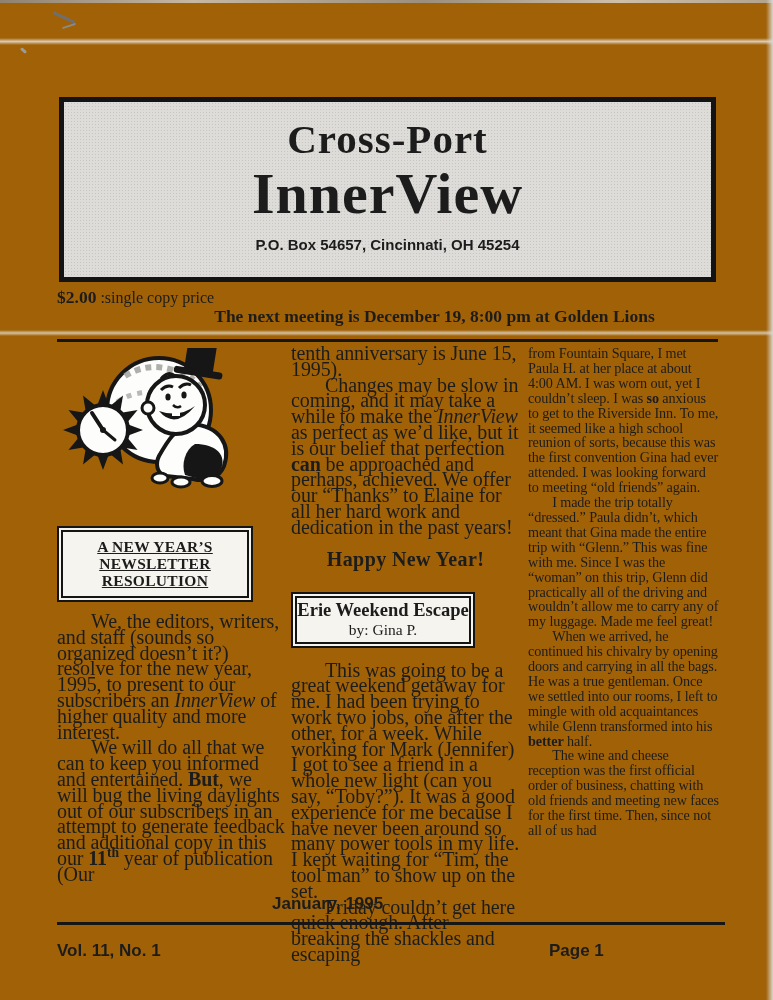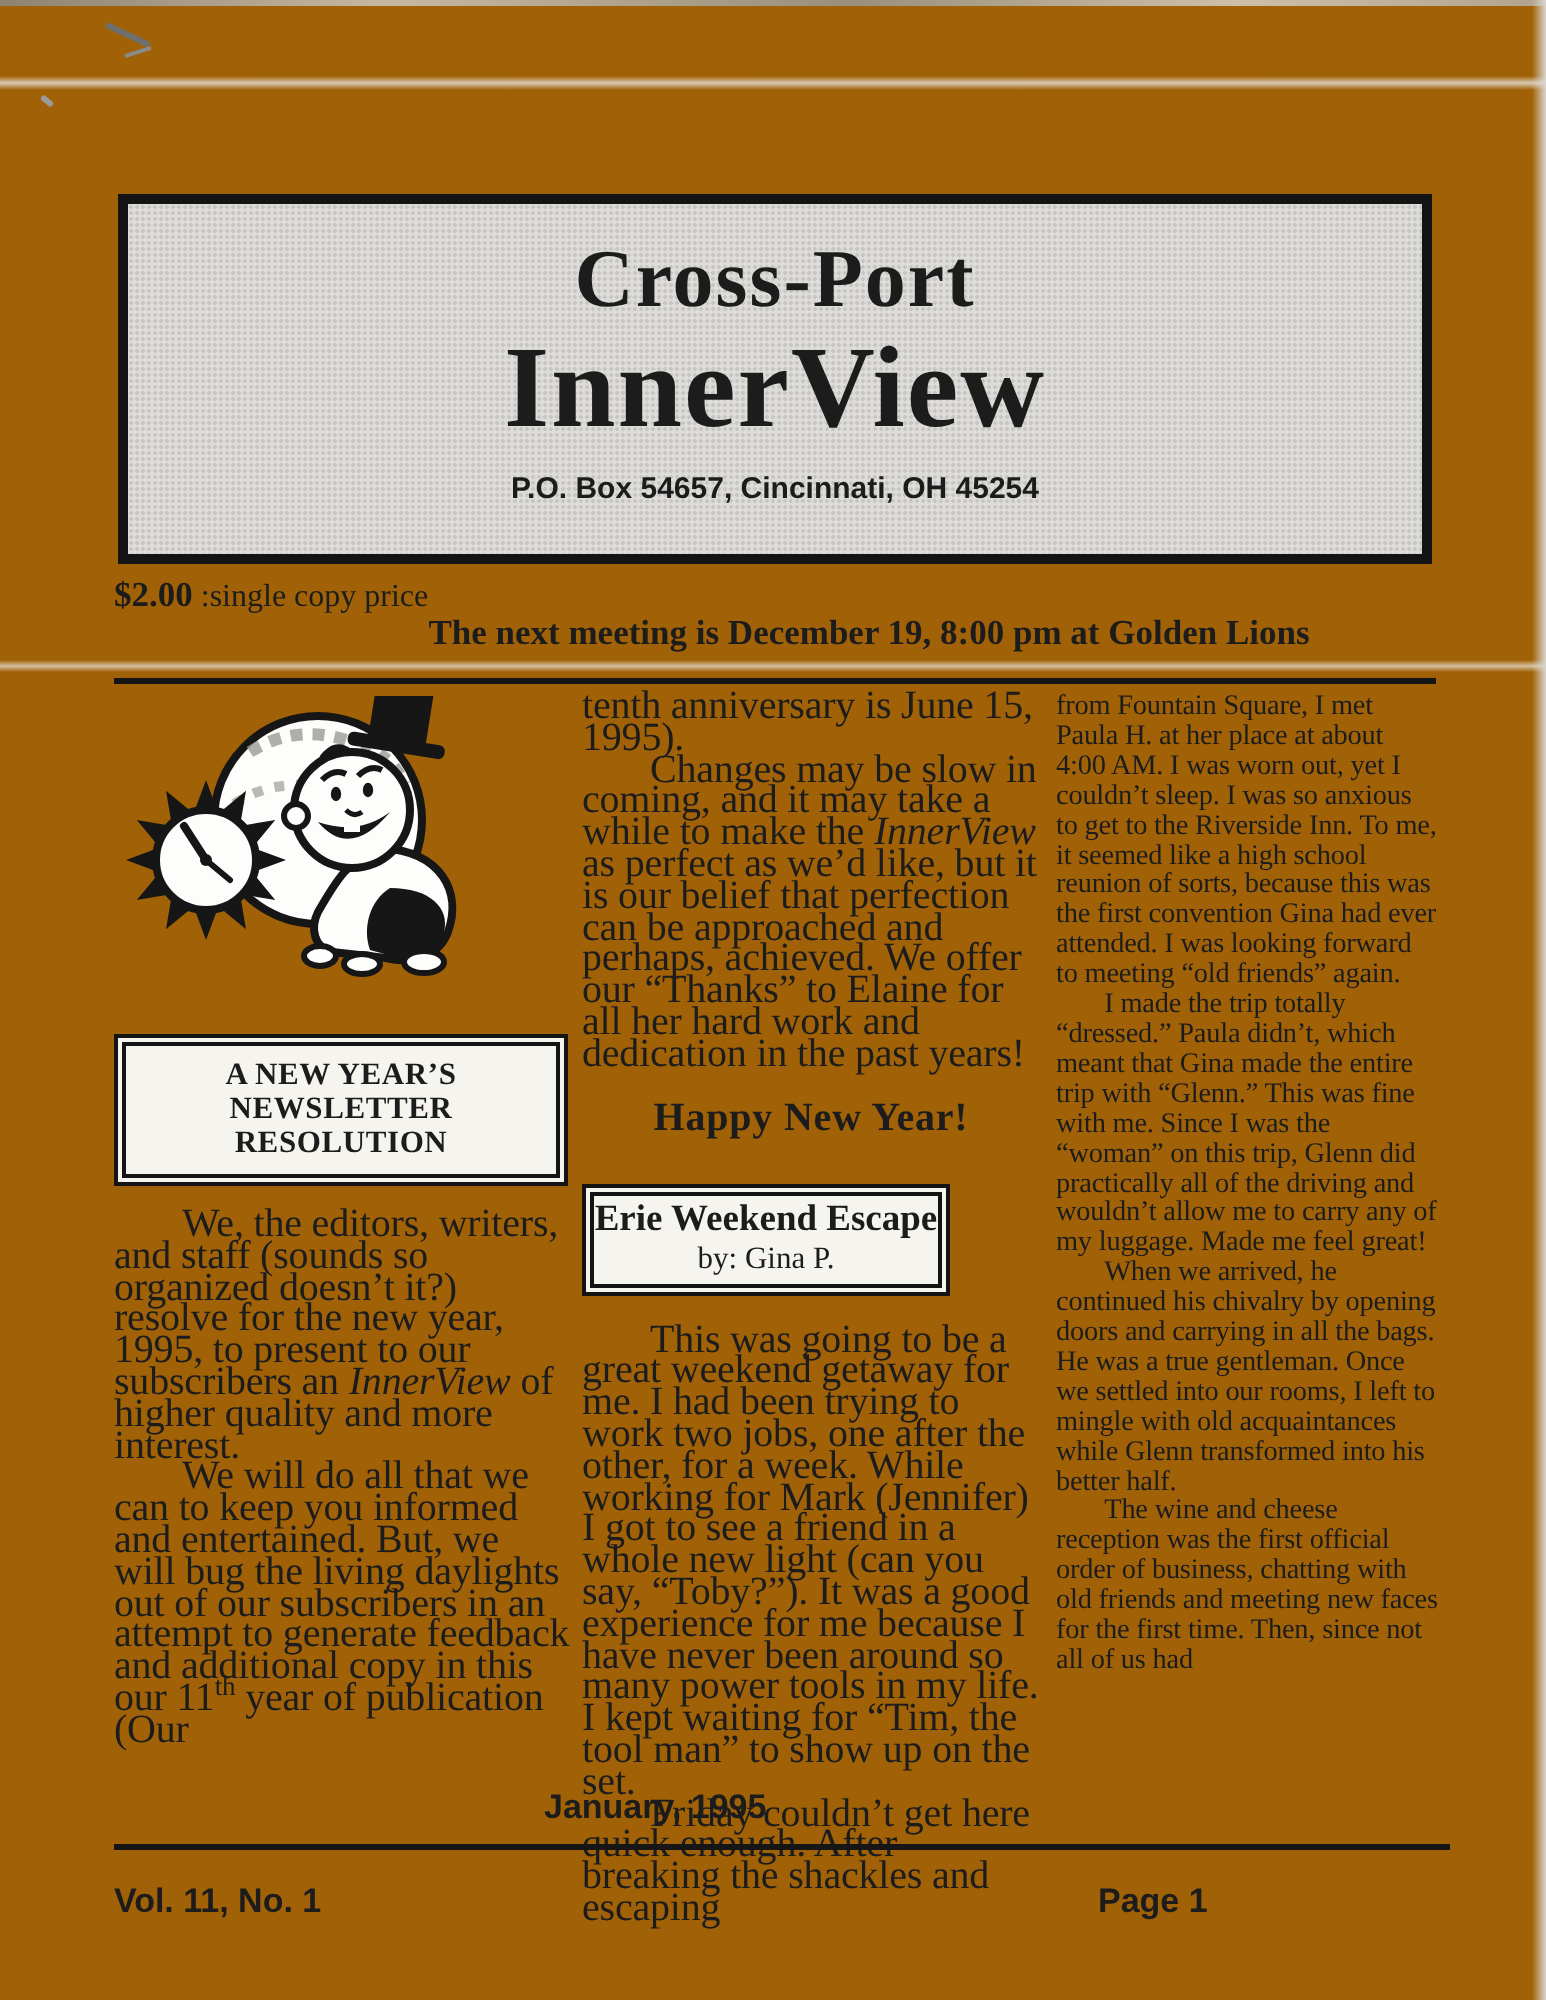--- a/index.html
+++ b/index.html
@@ -50,29 +50,29 @@
 
   
   .col { position:absolute; top:346px; }
   .col p { text-indent:1.7em; letter-spacing:-0.1px; }
   .col p.cont { text-indent:0; }
   .col-left  { left:57px;  width:228px; }
   .col-mid   { left:291px; width:229px; }
   .col-right { left:528px; width:191px; }
   .col-left p, .col-mid p { font-size:20px; line-height:15.8px; }
   .col-right p { font-size:14.2px; line-height:14.9px; }
-  .b { font-weight:normal; }
+  .b { font-weight:bold; }
   .i { font-style:italic; }
   sup { font-size:68%; vertical-align:super; line-height:0; }
 
   .figure { margin:2px 0 0 6px; width:172px; height:154px; }
 
   .dbl-box-outer { border:2px solid #141414; padding:2px; background:#f6f4ef; }
   .dbl-box-inner { border:2px solid #141414; text-align:center; }
-  .resolution-box { width:227px; margin-top:10px; }
+  .resolution-box { width:196px; margin-top:20px;text-decoration:underline; }
   .resolution-box .dbl-box-inner { padding:6px 2px 7px; }
   .resolution-line { font-weight:bold; font-size:15.5px; line-height:17px; letter-spacing:.3px; }
   .left-body { margin-top:12px; }
 
   .happy-heading { text-align:center; font-weight:bold; font-size:20px; letter-spacing:.4px;
     margin:12px 0 21px; }
   .erie-box { width:184px; }
   .erie-box .dbl-box-inner { padding:2px 0 4px; }
   .erie-title { font-weight:bold; font-size:18.5px; line-height:21px; }
   .erie-byline { font-size:15.5px; line-height:17px; }

